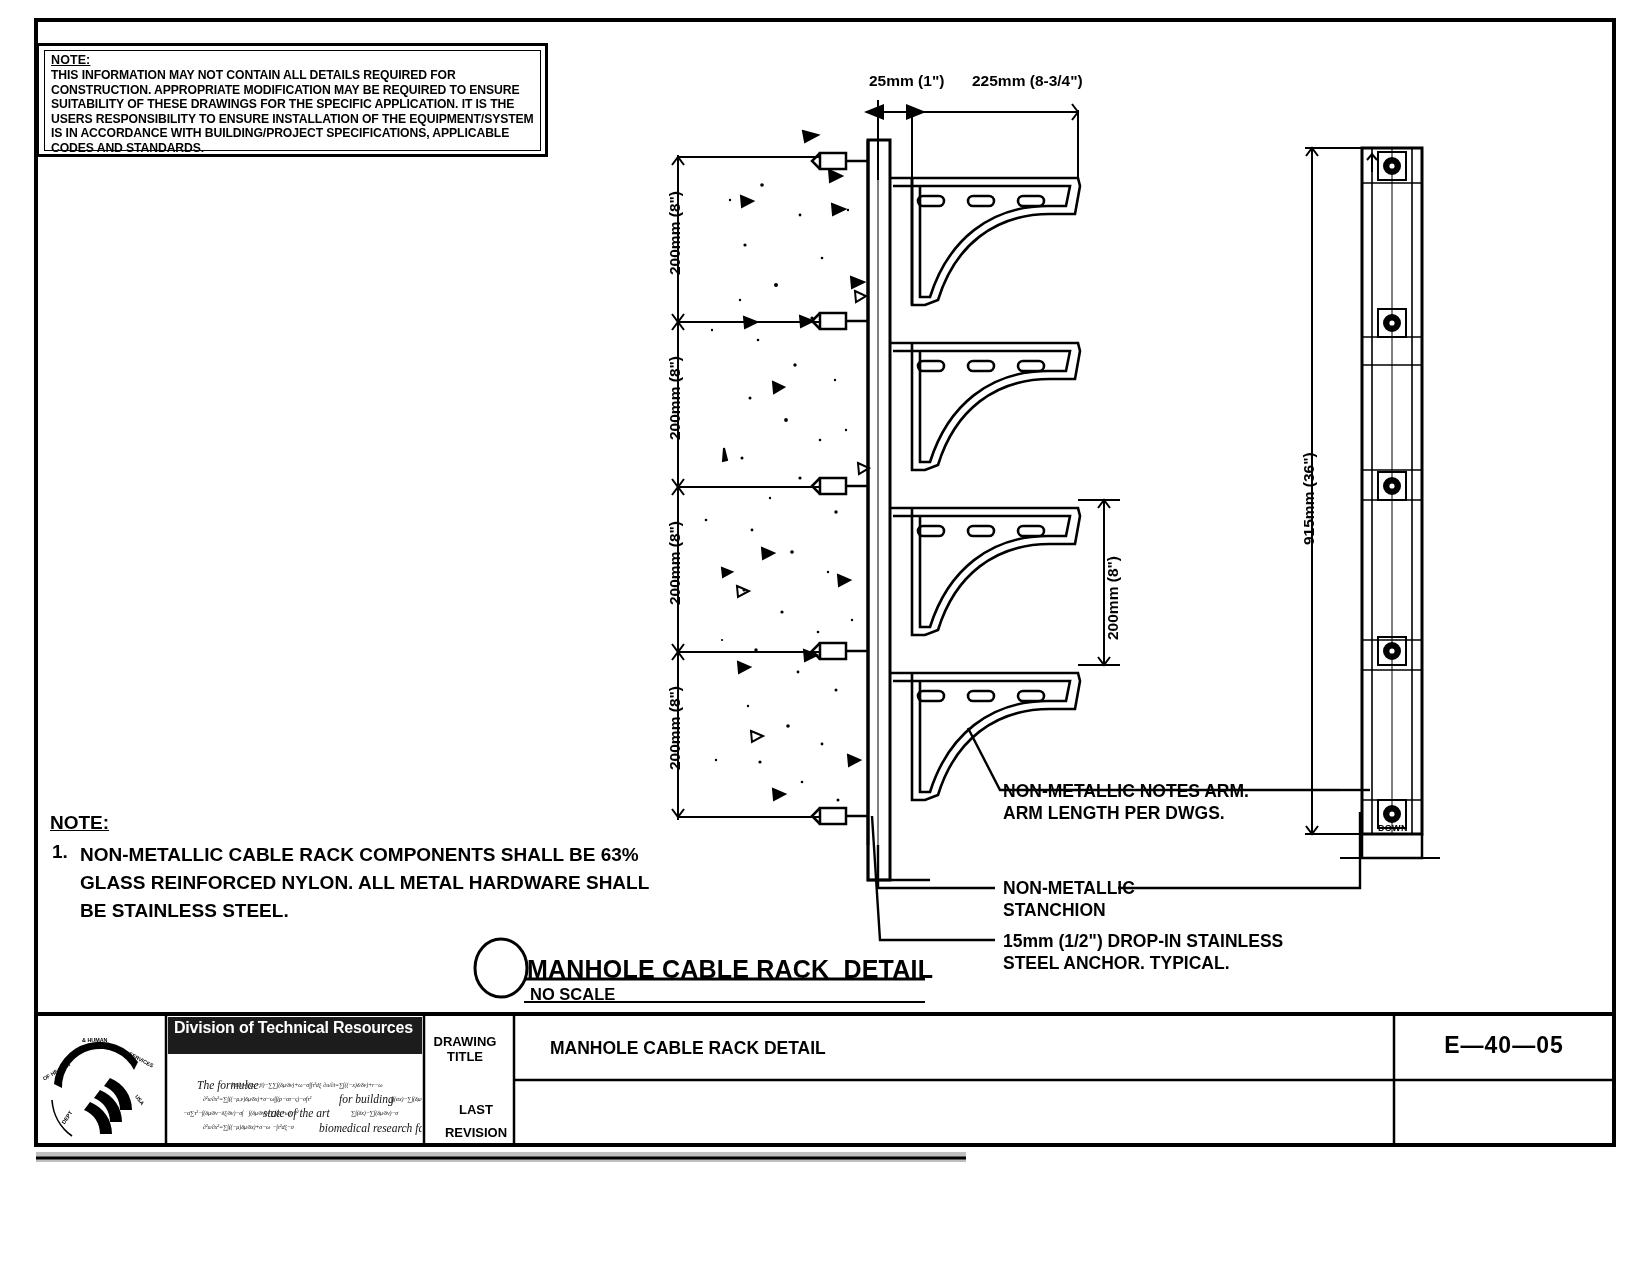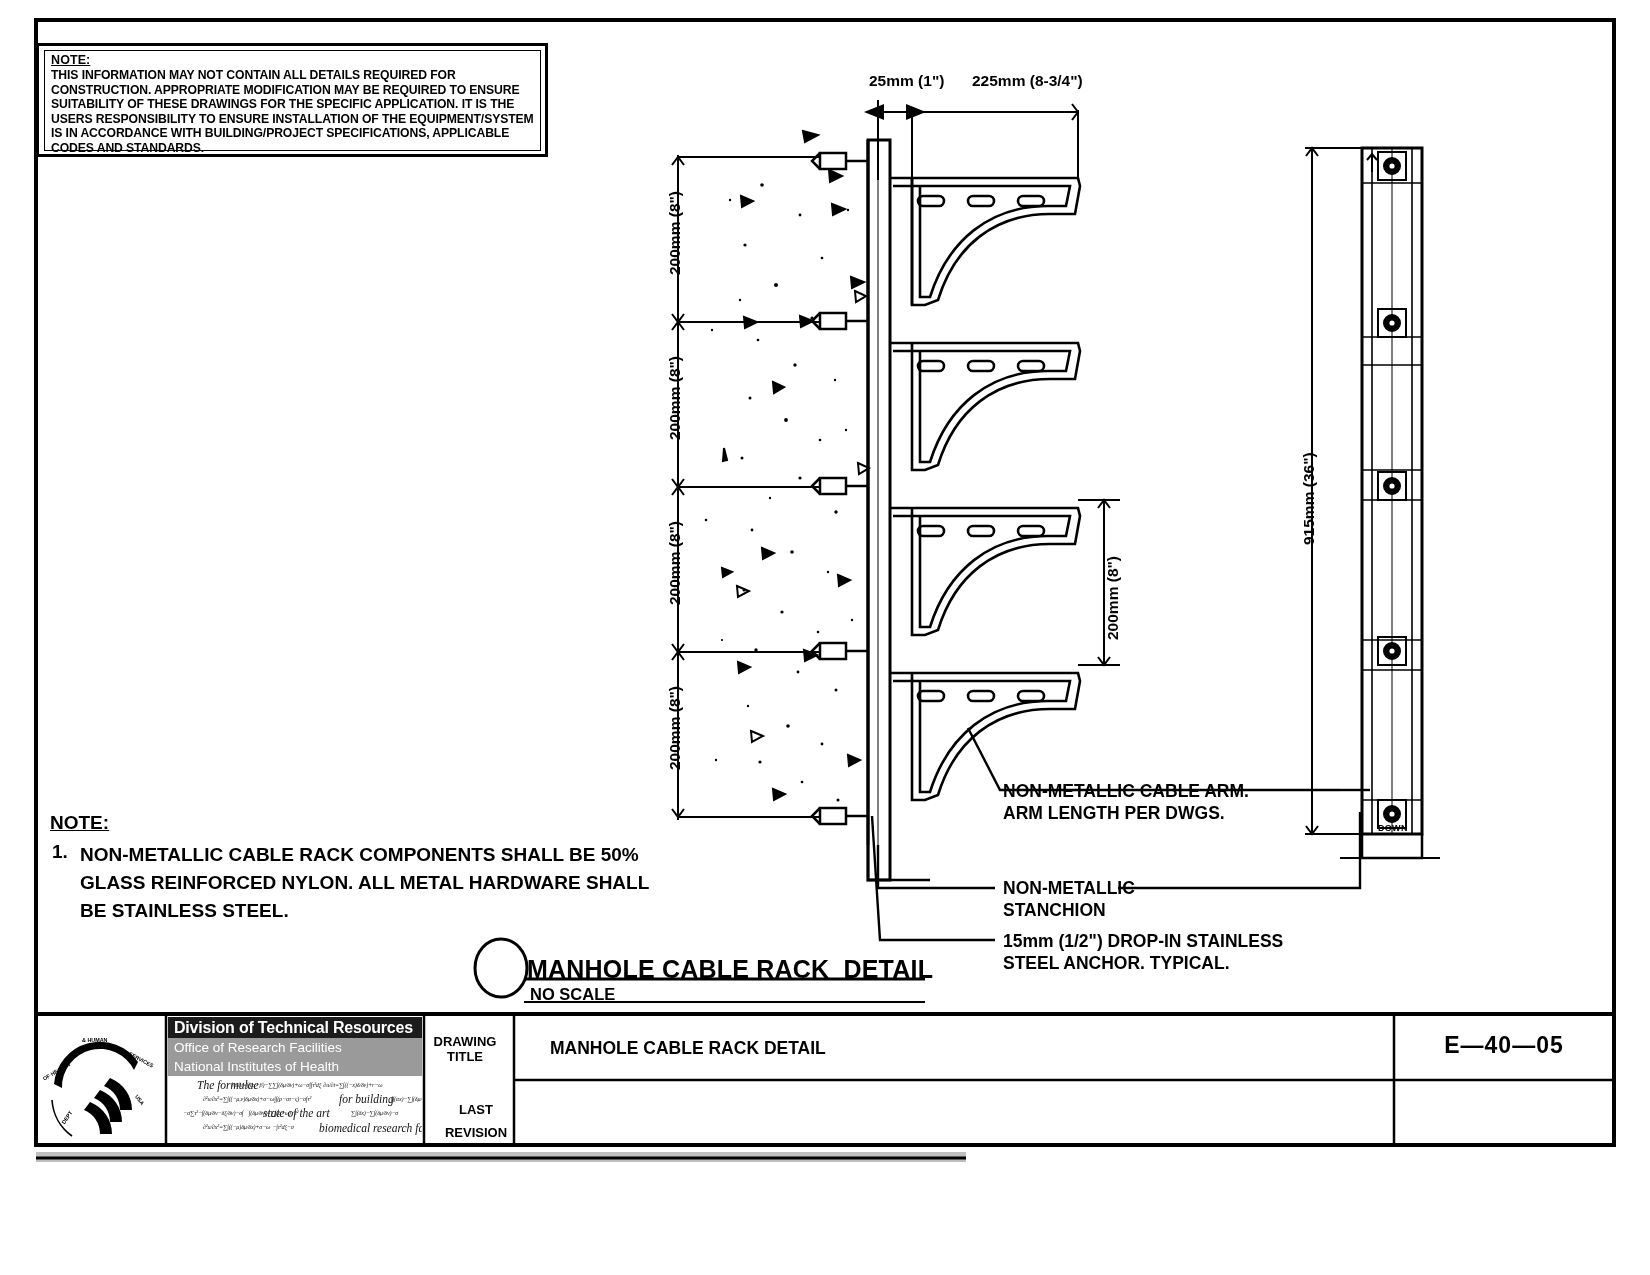--- a/index.html
+++ b/index.html
@@ -386,58 +386,54 @@
   </svg>
 
   <div id="note-box">
     <div class="inner"></div>
     <div id="note-title">NOTE:</div>
     <div id="note-body">THIS INFORMATION MAY NOT CONTAIN ALL DETAILS REQUIRED FOR CONSTRUCTION. APPROPRIATE MODIFICATION MAY BE REQUIRED TO ENSURE SUITABILITY OF THESE DRAWINGS FOR THE SPECIFIC APPLICATION.  IT IS THE USERS RESPONSIBILITY TO ENSURE INSTALLATION OF THE EQUIPMENT/SYSTEM IS IN ACCORDANCE WITH BUILDING/PROJECT SPECIFICATIONS, APPLICABLE CODES AND STANDARDS.</div>
   </div>
 
   <div class="txt" id="notes-head">NOTE:</div>
   <div class="txt" id="notes-num">1.</div>
-  <div id="notes-text">NON-METALLIC CABLE RACK COMPONENTS SHALL BE 50% GLASS REINFORCED NYLON. ALL METAL HARDWARE SHALL BE STAINLESS STEEL.</div>
+  <div id="notes-text">NON-METALLIC CABLE RACK COMPONENTS SHALL BE 63% GLASS REINFORCED NYLON. ALL METAL HARDWARE SHALL BE STAINLESS STEEL.</div>
 
   <div class="txt dim" style="left:869px; top:72px;">25mm (1")</div>
   <div class="txt dim" style="left:972px; top:72px;">225mm (8-3/4")</div>
 
   <div class="txt vdim" style="left:666px; top:275px;">200mm (8")</div>
   <div class="txt vdim" style="left:666px; top:440px;">200mm (8")</div>
   <div class="txt vdim" style="left:666px; top:605px;">200mm (8")</div>
   <div class="txt vdim" style="left:666px; top:770px;">200mm (8")</div>
 
   <div class="txt vdim" style="left:1104px; top:640px;">200mm (8")</div>
 
   <div class="txt vdim" style="left:1300px; top:545px;">915mm (36")</div>
 
-  <div class="txt callout" style="left:1003px; top:780px;">NON-METALLIC CABLE ARM.</div>
+  <div class="txt callout" style="left:1003px; top:780px;">NON-METALLIC NOTES ARM.</div>
   <div class="txt callout" style="left:1003px; top:802px;">ARM LENGTH PER DWGS.</div>
 
   <div class="txt callout" style="left:1003px; top:877px;">NON-METALLIC</div>
   <div class="txt callout" style="left:1003px; top:899px;">STANCHION</div>
 
   <div class="txt callout" style="left:1003px; top:930px;">15mm (1/2") DROP-IN STAINLESS</div>
   <div class="txt callout" style="left:1003px; top:952px;">STEEL ANCHOR. TYPICAL.</div>
 
   <div class="txt b" style="left:1378px; top:823px; font-size:9px; letter-spacing:0.3px;">DOWN</div>
 
   <div class="txt" id="detail-title">MANHOLE CABLE RACK  DETAIL</div>
   <div class="txt" id="detail-scale">NO SCALE</div>
 
   <div id="tb">
     <div id="tb-logo"></div>
 
     <div id="tb-dtr">
       <div id="dtr-bar">
         <span>Division of Technical Resources</span>
-      </div>
-      <div id="dtr-sub">
-        <span>Office of Research Facilities</span>
-        <span>National Institutes of Health</span>
       </div>
       <div id="formulae">
         <span class="fl" style="left:0px; top:1px;margin-left:28px;">The formulae</span>
         <span class="fl eq" style="left:62px; top:3px;">∂u/∂t=∫(αx−β)−∑∑∫(δμ/δν)+ω−σ∫∫τ²dξ  ∂u/∂t=∑∫((−x)δ/δν)+r−ω</span>
         <span class="fl eq" style="left:34px; top:17px;">∂²u/∂x²=∑∫((−μ,ν)δμ/δx)+σ−ω∫∫(p−ατ−ς)−σ∫τ²</span>
         <span class="fl" style="left:170px; top:15px;">for building</span>
         <span class="fl eq" style="left:222px; top:17px;">∫∫(αx)−∑∫(δμ/δν+</span>
         <span class="fl eq" style="left:14px; top:31px;">−α∑τ²−∫(δμ/δν−δξ/δν)−σ∫     ∫(δμ/δν)=∑∫(σ−ω)−τ²</span>
         <span class="fl" style="left:94px; top:29px;">state of the art</span>
         <span class="fl eq" style="left:182px; top:31px;">∑∫(δx)−∑∫(δμ/δν)−σ</span>

